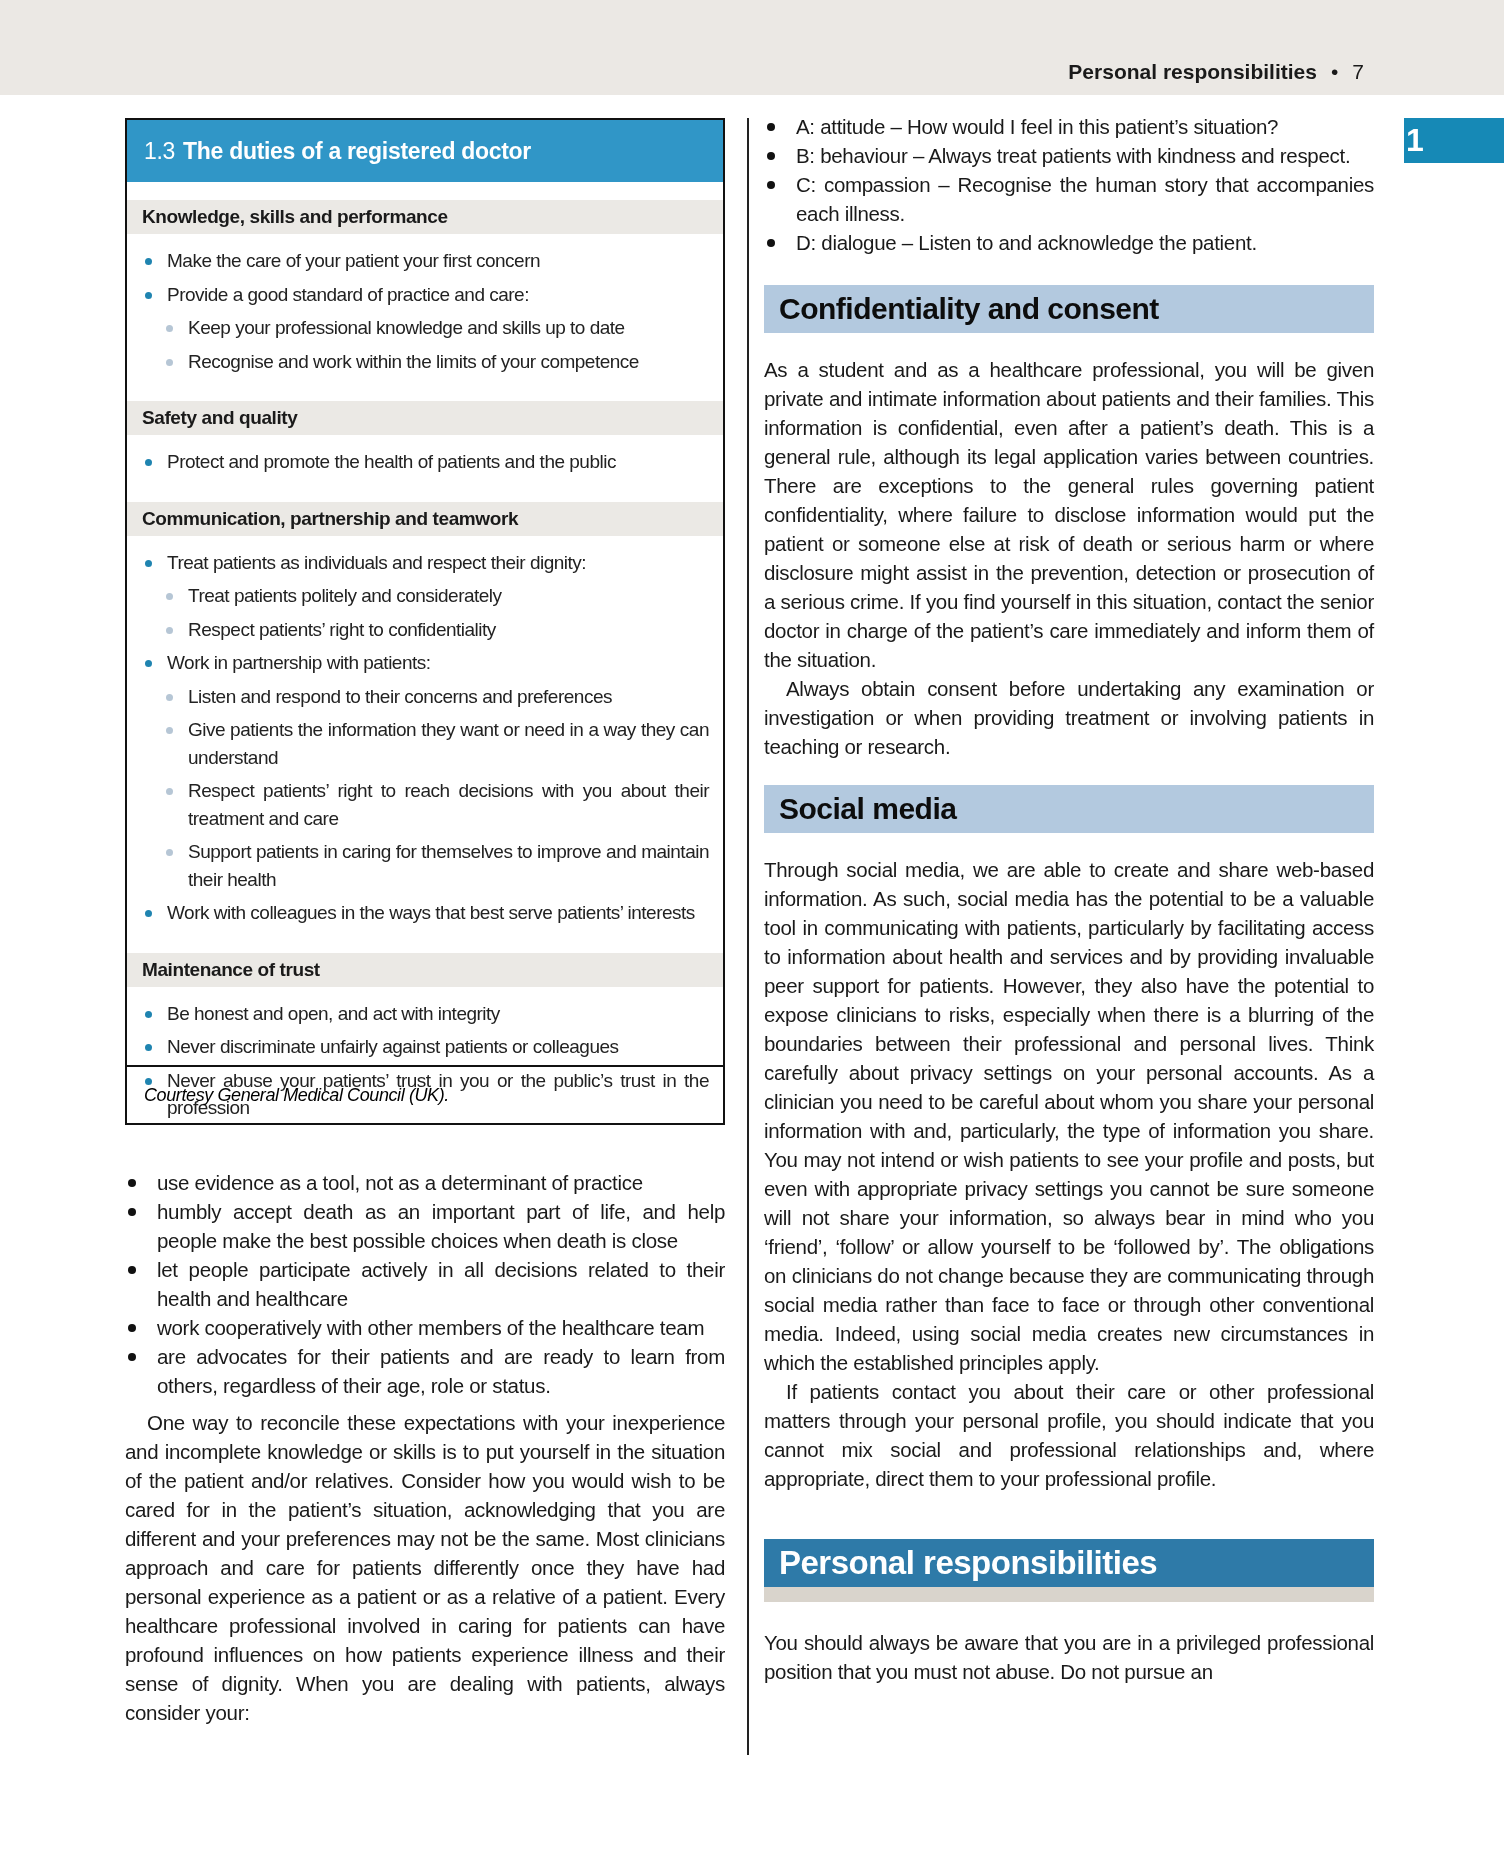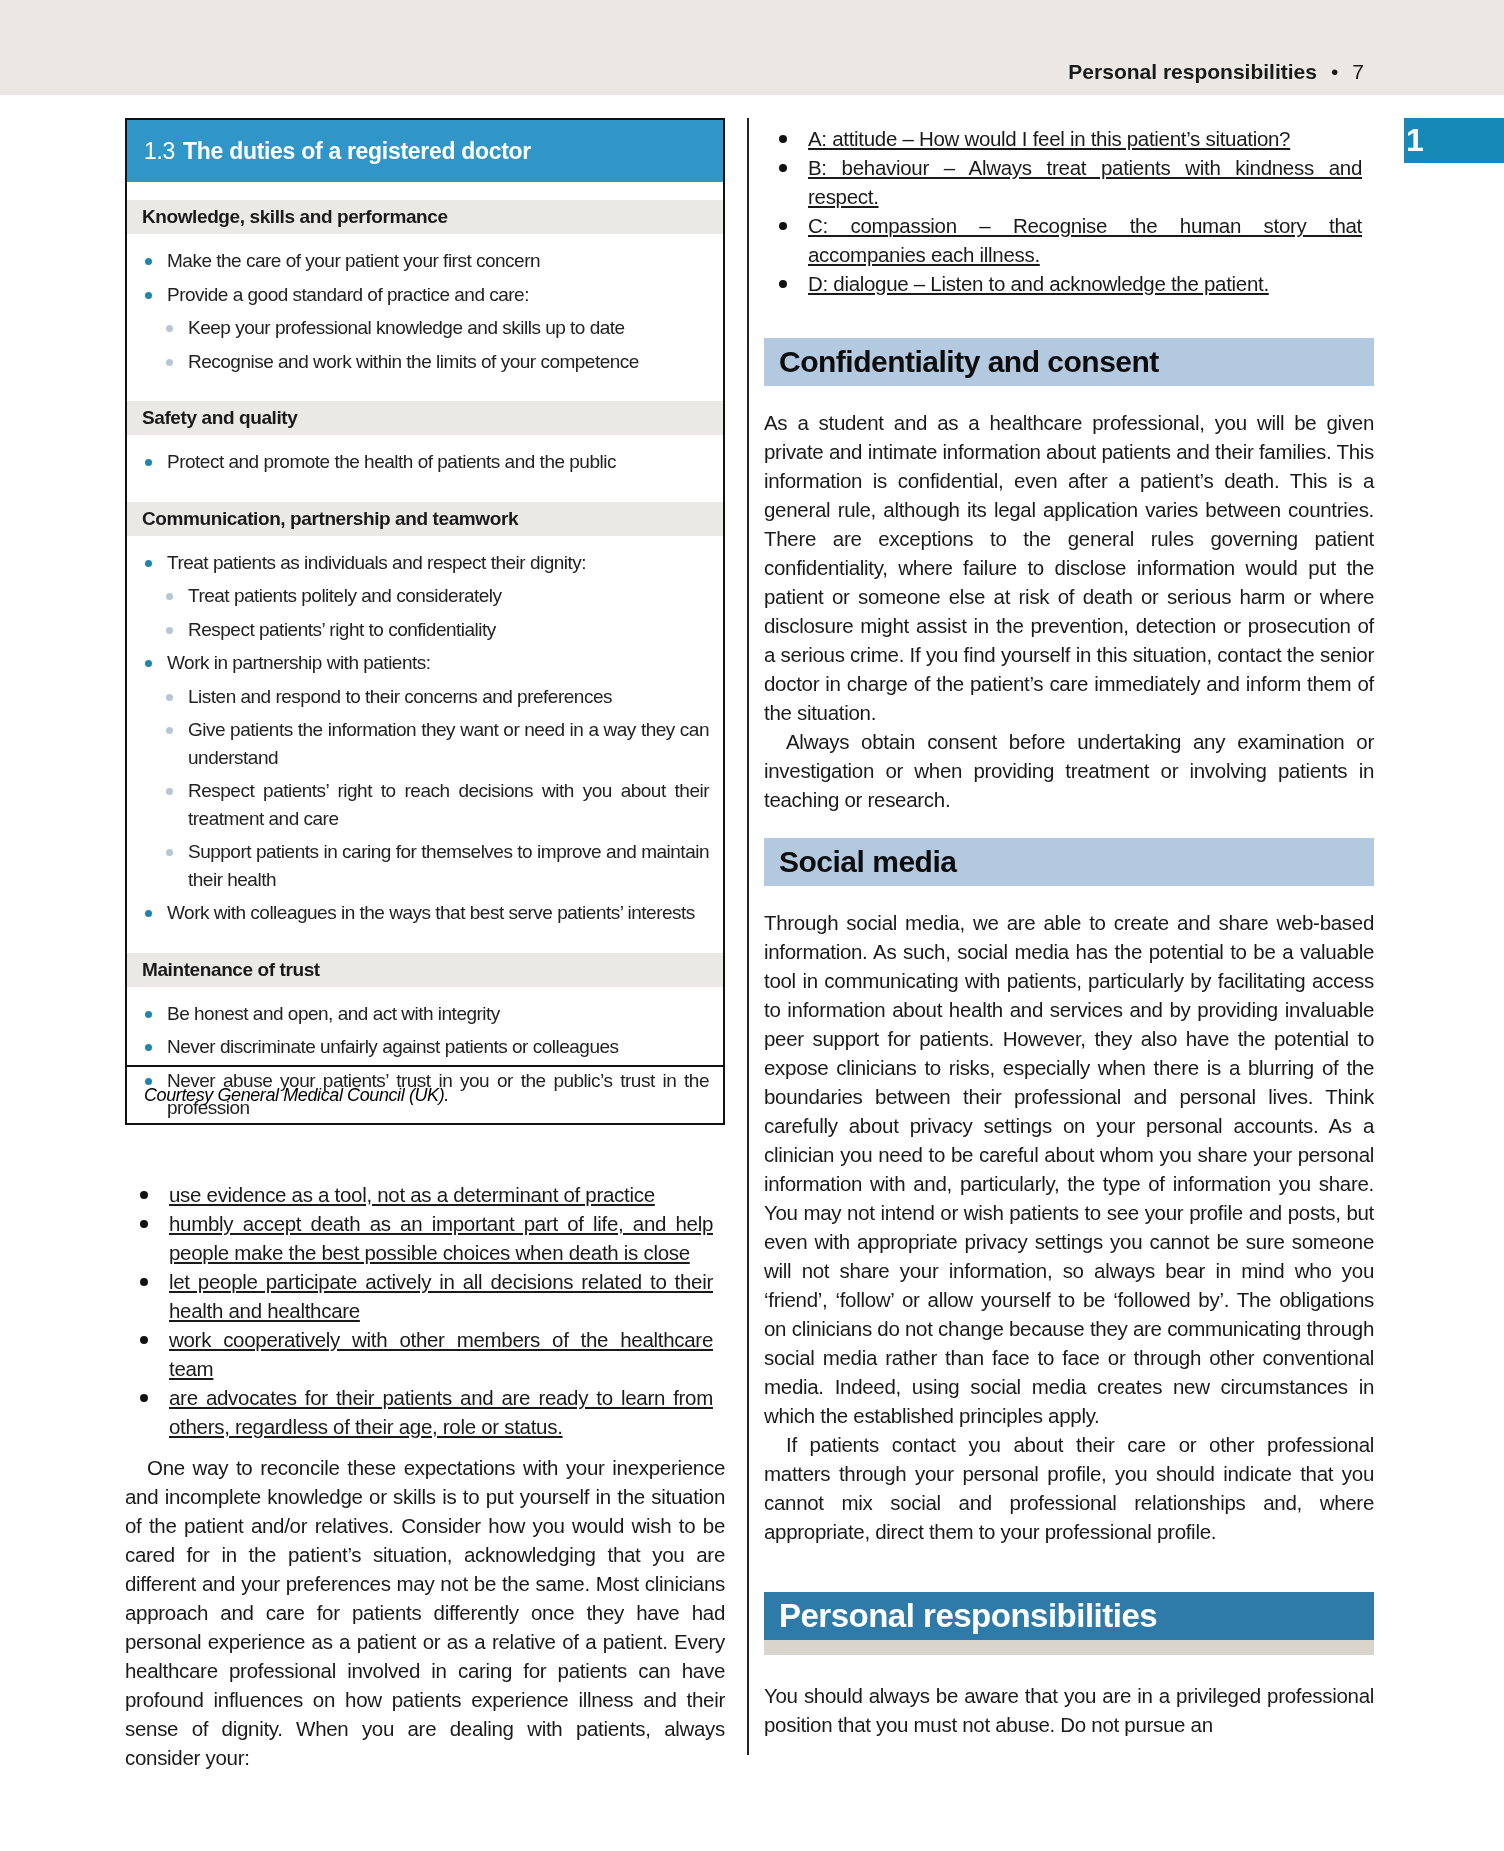--- a/index.html
+++ b/index.html
@@ -53,21 +53,21 @@
     font-style: italic; font-size: 18px; line-height: 56px; padding-left: 17px; color: #000000;
     letter-spacing: -0.4px;
   }
 
   .divider { position: absolute; left: 747px; top: 118px; width: 2px; height: 1637px; background: #222; }
 
   
   .left-body { position: absolute; left: 125px; top: 1168px; width: 600px; }
   .right-body { position: absolute; left: 764px; top: 112px; width: 610px; }
   .txt { font-size: 20.5px; line-height: 29px; text-align: justify; color: #1a1a1a; letter-spacing: -0.3px; }
-  .blist { list-style: none; margin: 12px; padding: 0; text-decoration: underline; }
+  .blist { list-style: none; margin: 0; padding: 0; }
   .blist li { position: relative; padding-left: 32px; font-size: 20.5px; line-height: 29px; text-align: justify; letter-spacing: -0.3px; }
   .blist li::before {
     content: ""; position: absolute; left: 3px; top: 11px; width: 8px; height: 8px; border-radius: 50%; background: #111;
   }
   .para { margin: 0; text-indent: 22px; }
   .para.first { text-indent: 0; }
   .left-body .para { margin-top: 8px; }
 
   .sec-head {
     background: #b3c9df; height: 48px; line-height: 48px; font-size: 30px; font-weight: bold;

